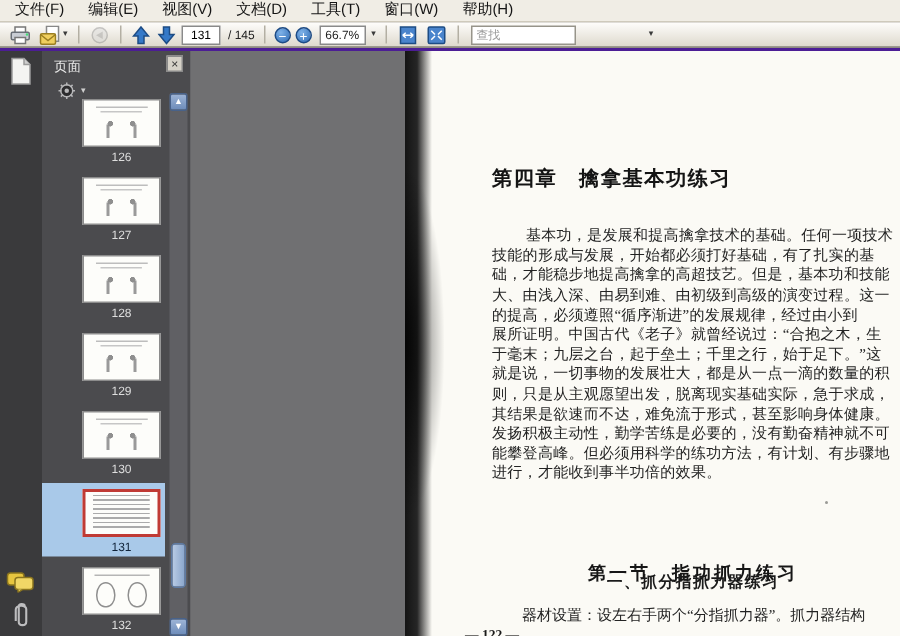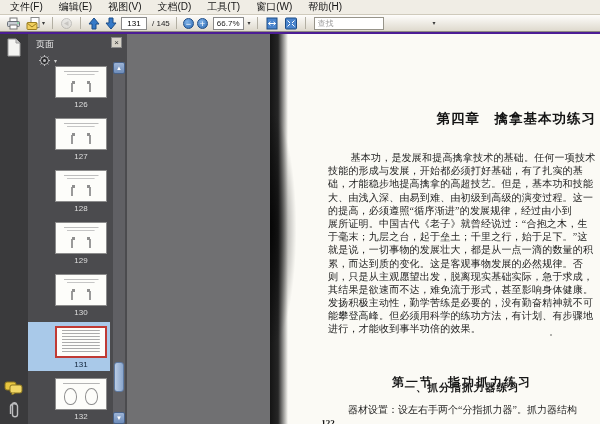--- a/index.html
+++ b/index.html
@@ -69,21 +69,21 @@
   .scroll-down{bottom:0;}
   .scroll-thumb{position:absolute;left:1px;top:300px;width:10px;height:30px;border-radius:3px;
               background:linear-gradient(90deg,#b9cbe4,#8aa6cc);border:1px solid #5f7ba3;box-sizing:border-box;}
   
   .docpane{position:absolute;left:127px;top:0;right:0;bottom:0;background:#707072;}
   .page{position:absolute;left:143px;top:0;width:330px;bottom:0;background:#fbfaf5;font-family:"Liberation Serif","DejaVu Serif",serif;color:#1f1f1f;}
   .scan-edge{position:absolute;left:0;top:0;bottom:0;width:18px;
              background:linear-gradient(90deg,#141414 0%,#262626 45%,rgba(70,70,70,0) 100%);}
   .scan-blob{position:absolute;left:0;top:80px;height:230px;width:26px;
              background:radial-gradient(ellipse at left,rgba(0,0,0,.75),transparent 72%);}
-  .page-title{position:absolute;top:76px;left:58px;width:268px;text-align:right;
+  .page-title{position:absolute;top:76px;left:58px;width:268px;text-align:left;
               font-weight:bold;font-size:13.5px;letter-spacing:1px;color:#141414;}
   .body-text{position:absolute;top:117px;left:58px;width:270px;}
   .tline{height:13.2px;line-height:13.2px;font-size:10px;white-space:nowrap;overflow:hidden;
          color:#232323;letter-spacing:0.2px;}
   .tline:first-of-type{text-indent:20px;text-align:center;}
   .section-heading{position:absolute;top:324px;left:58px;width:268px;text-align:center;
               font-weight:bold;font-size:12px;letter-spacing:2px;color:#161616;margin-top:16px;}
   .sub-heading{position:absolute;top:347px;left:58px;width:268px;text-align:center;
               font-weight:bold;font-size:10.5px;letter-spacing:1px;color:#1a1a1a;}
   .sub-body{position:absolute;top:369px;left:58px;width:270px;font-size:10px;text-indent:20px;
@@ -297,21 +297,20 @@
 
             <div class="tline">的提高，必须遵照“循序渐进”的发展规律，经过由小到</div>
 
 
             <div class="tline">展所证明。中国古代《老子》就曾经说过：“合抱之木，生</div>
 
             <div class="tline">于毫末；九层之台，起于垒土；千里之行，始于足下。”这</div>
 
             <div class="tline">就是说，一切事物的发展壮大，都是从一点一滴的数量的积</div>
 
-            <div class="tline">累，而达到质的变化。这是客观事物发展的必然规律。否</div>
 
             <div class="tline">则，只是从主观愿望出发，脱离现实基础实际，急于求成，</div>
 
             <div class="tline">其结果是欲速而不达，难免流于形式，甚至影响身体健康。</div>
 
             <div class="tline">发扬积极主动性，勤学苦练是必要的，没有勤奋精神就不可</div>
 
             <div class="tline">能攀登高峰。但必须用科学的练功方法，有计划、有步骤地</div>
 
             <div class="tline">进行，才能收到事半功倍的效果。</div>

